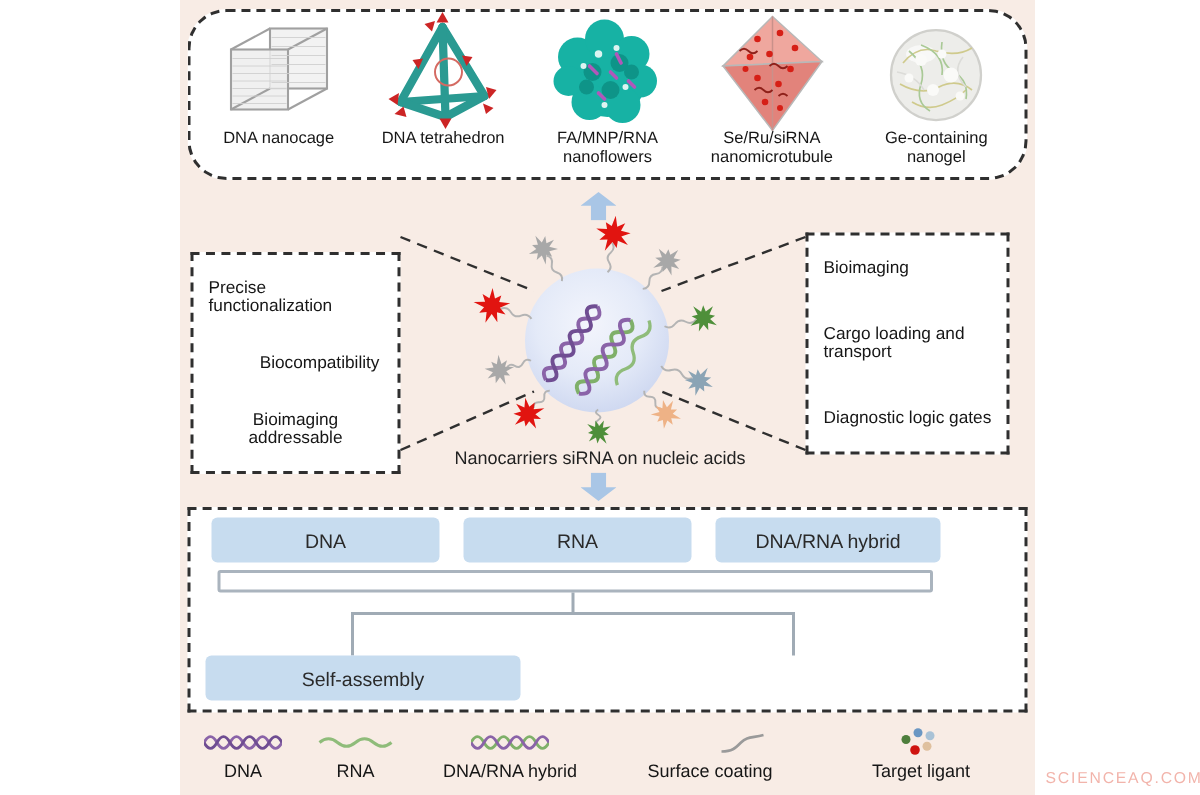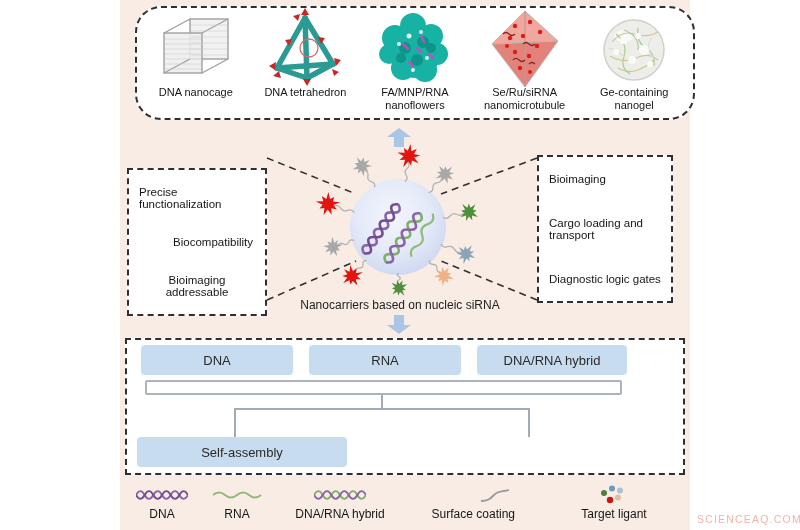--- a/index.html
+++ b/index.html
@@ -5,21 +5,21 @@
   :root{
     --strip-bg:#f8ece5; --panel-bg:#ffffff; --dash:#2f2f2f;
     --flow-box:#c7dcef; --flow-line:#a0abb5; --arrow:#a9c6e6;
     --wm:#f2b4ab; --ink:#1d1d1d;
   }
   *{margin:0;padding:0;box-sizing:border-box;}
   body{font-family:"Liberation Sans",sans-serif;background:#ffffff;color:var(--ink);}
   .canvas{position:relative;width:800px;height:530px;background:#ffffff;overflow:hidden;}
   .strip{position:absolute;left:120px;top:0;width:570px;height:530px;background:var(--strip-bg);}
   .dashed-panel{position:absolute;background:var(--panel-bg);border:2px dashed var(--dash);}
-  .top-panel{left:135px;top:6px;width:560px;height:114px;display:flex;align-items:stretch;padding:2px 4px;border-radius:26px;}
+  .top-panel{left:125px;top:6px;width:560px;height:114px;display:flex;align-items:stretch;padding:2px 4px;border-radius:26px;}
   .structure{flex:1;display:flex;flex-direction:column;align-items:center;justify-content:flex-start;}
   .structure .art{height:76px;display:flex;align-items:center;justify-content:center;}
   .structure .cap{font-size:11px;line-height:1.18;text-align:center;color:#161616;}
   .side-panel{width:140px;height:148px;top:155px;display:flex;flex-direction:column;justify-content:space-between;padding:16px 8px;font-size:11.5px;color:#161616;}
   .left-panel{left:127px;margin-top:13px;}
   .right-panel{left:537px;width:136px;padding-left:10px;}
   .left-panel .li-0{text-align:left;padding-left:2px;}
   .left-panel .li-1{text-align:right;padding-right:4px;}
   .left-panel .li-2{text-align:center;}
   .right-panel div{text-align:left;}
@@ -231,21 +231,21 @@
   </div>
 
   <div class="dashed-panel side-panel right-panel">
     <div>Bioimaging</div>
     <div>Cargo loading and transport</div>
     <div>Diagnostic logic gates</div>
   </div>
 
   <div class="sphere"></div>
 
-  <div class="caption">Nanocarriers based on nucleic siRNA</div>
+  <div class="caption">Nanocarriers siRNA on nucleic acids</div>
   <div class="blue-arrow arrow-down"></div>
 
   <div class="dashed-panel bottom-panel"></div>
   <div class="flow-box" style="left:141px;top:345px;width:152px;height:30px;">DNA</div>
   <div class="flow-box" style="left:309px;top:345px;width:152px;height:30px;">RNA</div>
   <div class="flow-box" style="left:477px;top:345px;width:150px;height:30px;">DNA/RNA hybrid</div>
   <div class="bus-bar"></div>
   <div class="flow-line" style="left:381px;top:395px;width:2px;height:13px;"></div>
   <div class="flow-line" style="left:234px;top:408px;width:296px;height:2px;"></div>
   <div class="flow-line" style="left:234px;top:408px;width:2px;height:29px;"></div>

